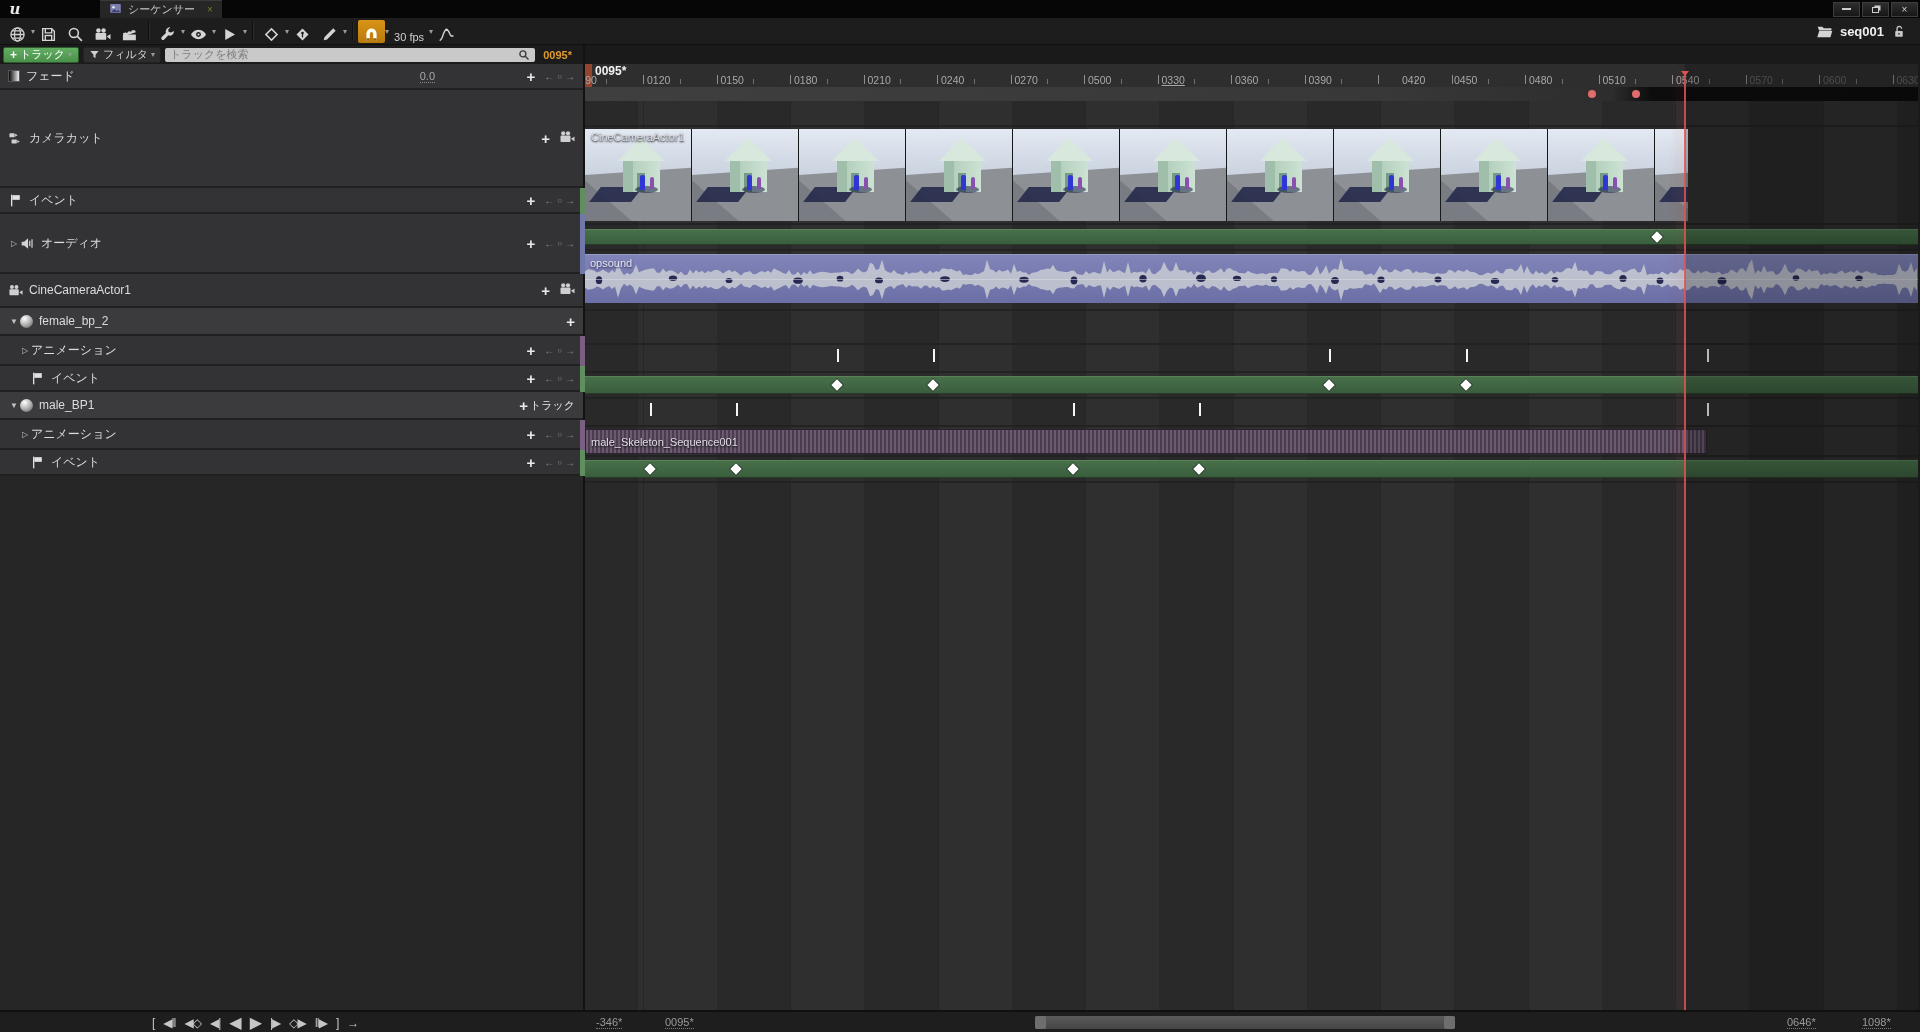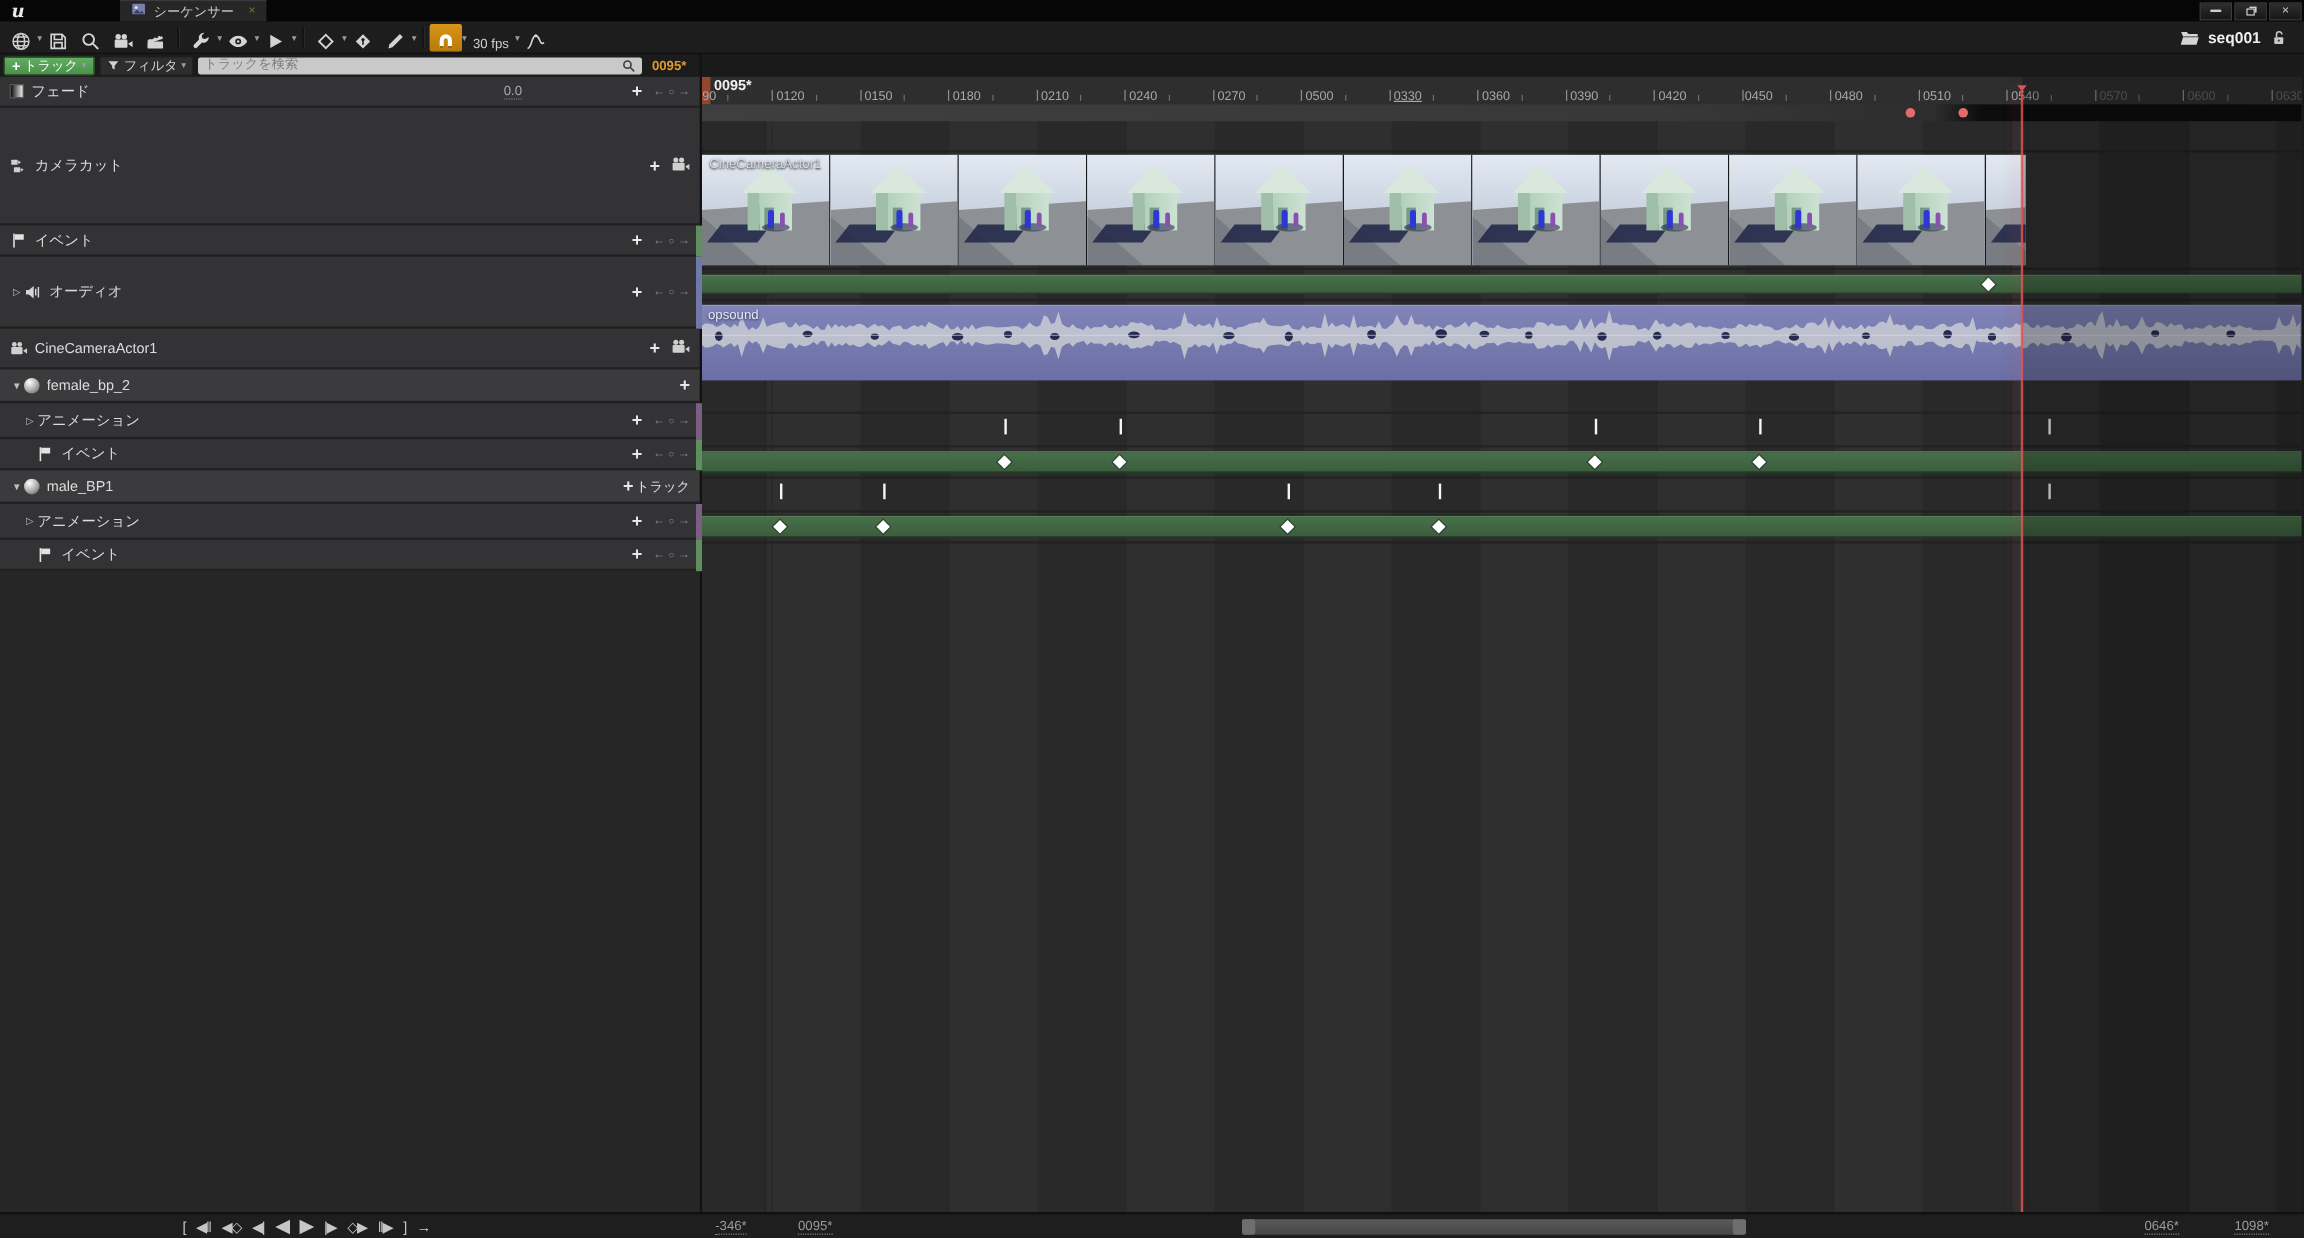--- a/index.html
+++ b/index.html
@@ -528,21 +528,21 @@
           <div class="rtick minor" style="left: 609.3px;"></div>
           <div class="rlab" style="left: 576.5px; text-decoration: underline;">0330</div>
           <div class="rtick" style="left: 646px;"></div>
           <div class="rtick minor" style="left: 682.8px;"></div>
           <div class="rlab" style="left: 650px;">0360</div>
           <div class="rtick" style="left: 719.5px;"></div>
           <div class="rtick minor" style="left: 756.3px;"></div>
           <div class="rlab" style="left: 723.5px;">0390</div>
           <div class="rtick" style="left: 793px;"></div>
           <div class="rtick minor" style="left: 829.8px;"></div>
-          <div class="rlab" style="left: 797px;">0420</div>
+          <div class="rlab" style="left: 817px;">0420</div>
           <div class="rtick" style="left: 866.5px;"></div>
           <div class="rtick minor" style="left: 903.3px;"></div>
           <div class="rlab" style="left: 869px;">0450</div>
           <div class="rtick" style="left: 940px;"></div>
           <div class="rtick minor" style="left: 976.8px;"></div>
           <div class="rlab" style="left: 944px;">0480</div>
           <div class="rtick" style="left: 1013.5px;"></div>
           <div class="rtick minor" style="left: 1050.3px;"></div>
           <div class="rlab" style="left: 1017.5px;">0510</div>
           <div class="rtick" style="left: 1087px;"></div>
@@ -691,21 +691,21 @@
                 <div class="shadow"></div>
               </div>
             </div>
             <div class="cam-lbl">CineCameraActor1</div>
           </div>
           <div class="tstrip" style="height: 26px;">
             <div class="bar-green" style="top: 4px; height: 16px;"></div>
             <div class="key" style="left: 1068px; top: 8px;"></div>
           </div>
           <div class="tstrip" style="height: 60px;">
-            <div class="bar-audio" style="top: 3px; height: 63px;">
+            <div class="bar-audio" style="top: 3px; height: 49px;">
               <svg width="1333" height="49" viewBox="0 0 1333 49" style="position:absolute;top:0;left:0">
                 <path d="M0,24.5 L0,16.5 L3,14.3 L6,14.7 L9,15.5 L12,17.6 L15,16.4 L18,14.4 L21,16.4 L24,18.1 L27,14.9 L30,17.4 L33,6.3 L36,15.8 L39,20.3 L42,17.7 L45,19.6 L48,16.9 L51,9.4 L54,17.2 L57,15.9 L60,14.8 L63,14.3 L66,13.5 L69,13.6 L72,17.7 L75,17.8 L78,13.5 L81,17.0 L84,15.4 L87,15.6 L90,17.0 L93,19.2 L96,16.4 L99,19.8 L102,19.9 L105,14.5 L108,18.6 L111,15.0 L114,17.5 L117,15.8 L120,18.3 L123,15.9 L126,17.0 L129,15.2 L132,14.8 L135,16.1 L138,18.5 L141,16.4 L144,14.7 L147,17.1 L150,15.8 L153,17.9 L156,20.5 L159,17.6 L162,16.9 L165,16.1 L168,19.3 L171,19.1 L174,17.2 L177,15.9 L180,17.6 L183,15.6 L186,17.7 L189,13.2 L192,15.1 L195,16.3 L198,17.9 L201,19.1 L204,15.1 L207,19.4 L210,19.4 L213,16.6 L216,20.6 L219,16.9 L222,19.2 L225,15.3 L228,19.3 L231,18.1 L234,17.3 L237,16.8 L240,16.9 L243,17.6 L246,17.9 L249,17.8 L252,17.6 L255,17.5 L258,16.8 L261,16.6 L264,17.2 L267,19.3 L270,17.0 L273,13.6 L276,16.3 L279,17.6 L282,15.9 L285,7.8 L288,9.1 L291,15.1 L294,13.9 L297,4.6 L300,15.0 L303,17.1 L306,18.1 L309,15.0 L312,18.2 L315,18.9 L318,20.0 L321,16.3 L324,19.1 L327,17.5 L330,17.8 L333,17.5 L336,15.2 L339,18.3 L342,18.6 L345,15.6 L348,18.1 L351,16.0 L354,17.1 L357,13.5 L360,13.5 L363,14.6 L366,13.7 L369,15.3 L372,16.6 L375,15.2 L378,20.1 L381,19.3 L384,20.0 L387,20.1 L390,17.9 L393,19.3 L396,17.8 L399,16.3 L402,4.7 L405,14.2 L408,14.9 L411,17.4 L414,14.7 L417,16.6 L420,16.0 L423,14.4 L426,18.7 L429,8.7 L432,16.9 L435,15.8 L438,17.5 L441,17.6 L444,20.0 L447,17.7 L450,17.4 L453,16.4 L456,14.8 L459,14.4 L462,13.6 L465,13.9 L468,9.8 L471,15.1 L474,16.2 L477,16.6 L480,16.9 L483,16.9 L486,15.8 L489,15.5 L492,19.0 L495,19.5 L498,20.0 L501,16.1 L504,18.9 L507,17.4 L510,17.1 L513,18.4 L516,18.4 L519,5.8 L522,17.6 L525,13.8 L528,17.3 L531,16.2 L534,15.1 L537,16.7 L540,18.3 L543,6.9 L546,18.4 L549,16.7 L552,17.6 L555,16.7 L558,16.4 L561,18.4 L564,12.9 L567,18.5 L570,19.2 L573,16.7 L576,14.3 L579,6.8 L582,13.2 L585,16.4 L588,15.5 L591,7.1 L594,14.9 L597,15.5 L600,15.1 L603,17.9 L606,16.0 L609,20.3 L612,16.2 L615,17.6 L618,19.0 L621,16.0 L624,15.3 L627,18.0 L630,17.4 L633,15.6 L636,13.2 L639,17.7 L642,13.8 L645,12.9 L648,15.2 L651,15.9 L654,18.1 L657,18.0 L660,18.5 L663,15.7 L666,17.6 L669,18.3 L672,19.2 L675,18.6 L678,18.2 L681,19.4 L684,17.9 L687,17.9 L690,17.7 L693,18.2 L696,13.3 L699,13.6 L702,14.1 L705,16.8 L708,14.3 L711,16.2 L714,16.7 L717,16.1 L720,16.3 L723,19.8 L726,20.1 L729,16.4 L732,10.4 L735,19.6 L738,15.9 L741,10.1 L744,18.8 L747,14.9 L750,13.6 L753,15.1 L756,3.1 L759,14.1 L762,14.0 L765,16.0 L768,15.3 L771,15.6 L774,16.0 L777,15.8 L780,19.8 L783,19.2 L786,18.2 L789,20.4 L792,15.9 L795,10.8 L798,15.4 L801,14.3 L804,17.6 L807,17.0 L810,14.0 L813,15.7 L816,17.1 L819,14.9 L822,14.0 L825,14.4 L828,18.6 L831,16.1 L834,17.6 L837,17.8 L840,16.9 L843,17.9 L846,18.7 L849,19.2 L852,17.8 L855,18.7 L858,18.8 L861,18.2 L864,14.7 L867,15.6 L870,17.8 L873,15.1 L876,16.0 L879,16.7 L882,14.3 L885,16.8 L888,16.9 L891,17.7 L894,19.9 L897,20.2 L900,18.7 L903,17.5 L906,18.8 L909,17.5 L912,15.3 L915,17.9 L918,18.6 L921,14.3 L924,13.8 L927,13.7 L930,16.4 L933,14.6 L936,8.9 L939,18.6 L942,11.0 L945,17.1 L948,19.7 L951,15.7 L954,18.6 L957,17.0 L960,19.6 L963,18.2 L966,15.3 L969,19.1 L972,16.2 L975,17.6 L978,16.6 L981,13.5 L984,13.0 L987,14.3 L990,6.6 L993,15.9 L996,15.0 L999,16.3 L1002,15.2 L1005,19.8 L1008,19.7 L1011,16.1 L1014,16.2 L1017,16.5 L1020,18.9 L1023,19.3 L1026,19.2 L1029,16.8 L1032,15.2 L1035,14.5 L1038,17.2 L1041,17.3 L1044,15.2 L1047,14.1 L1050,13.7 L1053,17.7 L1056,16.7 L1059,9.0 L1062,20.3 L1065,18.7 L1068,19.3 L1071,18.4 L1074,19.3 L1077,16.6 L1080,18.2 L1083,19.7 L1086,16.8 L1089,18.4 L1092,17.8 L1095,14.1 L1098,15.8 L1101,13.7 L1104,14.2 L1107,17.5 L1110,18.5 L1113,15.2 L1116,18.3 L1119,16.5 L1122,15.9 L1125,17.7 L1128,18.1 L1131,17.7 L1134,16.6 L1137,19.8 L1140,18.4 L1143,18.1 L1146,14.5 L1149,15.8 L1152,17.9 L1155,13.8 L1158,13.2 L1161,16.9 L1164,8.8 L1167,4.4 L1170,18.7 L1173,15.1 L1176,17.4 L1179,10.4 L1182,17.1 L1185,16.2 L1188,16.2 L1191,20.1 L1194,18.7 L1197,15.0 L1200,8.4 L1203,15.8 L1206,18.0 L1209,17.2 L1212,13.4 L1215,13.8 L1218,15.2 L1221,17.4 L1224,14.0 L1227,16.5 L1230,15.6 L1233,15.3 L1236,20.3 L1239,18.3 L1242,19.3 L1245,17.6 L1248,18.6 L1251,18.9 L1254,16.7 L1257,15.5 L1260,18.6 L1263,17.3 L1266,16.1 L1269,17.8 L1272,15.0 L1275,17.8 L1278,17.7 L1281,16.0 L1284,17.1 L1287,18.5 L1290,17.8 L1293,20.0 L1296,19.9 L1299,20.5 L1302,20.1 L1305,20.1 L1308,20.0 L1311,18.6 L1314,8.8 L1317,15.6 L1320,16.8 L1323,15.2 L1326,6.9 L1329,17.4 L1332,13.0 L1332,36.0 L1329,31.6 L1326,42.1 L1323,33.8 L1320,32.2 L1317,33.4 L1314,40.2 L1311,30.4 L1308,29.0 L1305,28.9 L1302,28.9 L1299,28.5 L1296,29.1 L1293,29.0 L1290,31.2 L1287,30.5 L1284,31.9 L1281,33.0 L1278,31.3 L1275,31.2 L1272,34.0 L1269,31.2 L1266,32.9 L1263,31.7 L1260,30.4 L1257,33.5 L1254,32.3 L1251,30.1 L1248,30.4 L1245,31.4 L1242,29.7 L1239,30.7 L1236,28.7 L1233,33.7 L1230,33.4 L1227,32.5 L1224,35.0 L1221,31.6 L1218,33.8 L1215,35.2 L1212,35.6 L1209,31.8 L1206,31.0 L1203,33.2 L1200,40.6 L1197,34.0 L1194,30.3 L1191,28.9 L1188,32.8 L1185,32.8 L1182,31.9 L1179,38.6 L1176,31.6 L1173,33.9 L1170,30.3 L1167,44.6 L1164,40.2 L1161,32.1 L1158,35.8 L1155,35.2 L1152,31.1 L1149,33.2 L1146,34.5 L1143,30.9 L1140,30.6 L1137,29.2 L1134,32.4 L1131,31.3 L1128,30.9 L1125,31.3 L1122,33.1 L1119,32.5 L1116,30.7 L1113,33.8 L1110,30.5 L1107,31.5 L1104,34.8 L1101,35.3 L1098,33.2 L1095,34.9 L1092,31.2 L1089,30.6 L1086,32.2 L1083,29.3 L1080,30.8 L1077,32.4 L1074,29.7 L1071,30.6 L1068,29.7 L1065,30.3 L1062,28.7 L1059,40.0 L1056,32.3 L1053,31.3 L1050,35.3 L1047,34.9 L1044,33.8 L1041,31.7 L1038,31.8 L1035,34.5 L1032,33.8 L1029,32.2 L1026,29.8 L1023,29.7 L1020,30.1 L1017,32.5 L1014,32.8 L1011,32.9 L1008,29.3 L1005,29.2 L1002,33.8 L999,32.7 L996,34.0 L993,33.1 L990,42.4 L987,34.7 L984,36.0 L981,35.5 L978,32.4 L975,31.4 L972,32.8 L969,29.9 L966,33.7 L963,30.8 L960,29.4 L957,32.0 L954,30.4 L951,33.3 L948,29.3 L945,31.9 L942,38.0 L939,30.4 L936,40.1 L933,34.4 L930,32.6 L927,35.3 L924,35.2 L921,34.7 L918,30.4 L915,31.1 L912,33.7 L909,31.5 L906,30.2 L903,31.5 L900,30.3 L897,28.8 L894,29.1 L891,31.3 L888,32.1 L885,32.2 L882,34.7 L879,32.3 L876,33.0 L873,33.9 L870,31.2 L867,33.4 L864,34.3 L861,30.8 L858,30.2 L855,30.3 L852,31.2 L849,29.8 L846,30.3 L843,31.1 L840,32.1 L837,31.2 L834,31.4 L831,32.9 L828,30.4 L825,34.6 L822,35.0 L819,34.1 L816,31.9 L813,33.3 L810,35.0 L807,32.0 L804,31.4 L801,34.7 L798,33.6 L795,38.2 L792,33.1 L789,28.6 L786,30.8 L783,29.8 L780,29.2 L777,33.2 L774,33.0 L771,33.4 L768,33.7 L765,33.0 L762,35.0 L759,34.9 L756,45.9 L753,33.9 L750,35.4 L747,34.1 L744,30.2 L741,38.9 L738,33.1 L735,29.4 L732,38.6 L729,32.6 L726,28.9 L723,29.2 L720,32.7 L717,32.9 L714,32.3 L711,32.8 L708,34.7 L705,32.2 L702,34.9 L699,35.4 L696,35.7 L693,30.8 L690,31.3 L687,31.1 L684,31.1 L681,29.6 L678,30.8 L675,30.4 L672,29.8 L669,30.7 L666,31.4 L663,33.3 L660,30.5 L657,31.0 L654,30.9 L651,33.1 L648,33.8 L645,36.1 L642,35.2 L639,31.3 L636,35.8 L633,33.4 L630,31.6 L627,31.0 L624,33.7 L621,33.0 L618,30.0 L615,31.4 L612,32.8 L609,28.7 L606,33.0 L603,31.1 L600,33.9 L597,33.5 L594,34.1 L591,41.9 L588,33.5 L585,32.6 L582,35.8 L579,42.2 L576,34.7 L573,32.3 L570,29.8 L567,30.5 L564,36.1 L561,30.6 L558,32.6 L555,32.3 L552,31.4 L549,32.3 L546,30.6 L543,42.1 L540,30.7 L537,32.3 L534,33.9 L531,32.8 L528,31.7 L525,35.2 L522,31.4 L519,43.2 L516,30.6 L513,30.6 L510,31.9 L507,31.6 L504,30.1 L501,32.9 L498,29.0 L495,29.5 L492,30.0 L489,33.5 L486,33.2 L483,32.1 L480,32.1 L477,32.4 L474,32.8 L471,33.9 L468,39.2 L465,35.1 L462,35.4 L459,34.6 L456,34.2 L453,32.6 L450,31.6 L447,31.3 L444,29.0 L441,31.4 L438,31.5 L435,33.2 L432,32.1 L429,40.3 L426,30.3 L423,34.6 L420,33.0 L417,32.4 L414,34.3 L411,31.6 L408,34.1 L405,34.8 L402,44.3 L399,32.7 L396,31.2 L393,29.7 L390,31.1 L387,28.9 L384,29.0 L381,29.7 L378,28.9 L375,33.8 L372,32.4 L369,33.7 L366,35.3 L363,34.4 L360,35.5 L357,35.5 L354,31.9 L351,33.0 L348,30.9 L345,33.4 L342,30.4 L339,30.7 L336,33.8 L333,31.5 L330,31.2 L327,31.5 L324,29.9 L321,32.7 L318,29.0 L315,30.1 L312,30.8 L309,34.0 L306,30.9 L303,31.9 L300,34.0 L297,44.4 L294,35.1 L291,33.9 L288,39.9 L285,41.2 L282,33.1 L279,31.4 L276,32.7 L273,35.4 L270,32.0 L267,29.7 L264,31.8 L261,32.4 L258,32.2 L255,31.5 L252,31.4 L249,31.2 L246,31.1 L243,31.4 L240,32.1 L237,32.2 L234,31.7 L231,30.9 L228,29.7 L225,33.7 L222,29.8 L219,32.1 L216,28.4 L213,32.4 L210,29.6 L207,29.6 L204,33.9 L201,29.9 L198,31.1 L195,32.7 L192,33.9 L189,35.8 L186,31.3 L183,33.4 L180,31.4 L177,33.1 L174,31.8 L171,29.9 L168,29.7 L165,32.9 L162,32.1 L159,31.4 L156,28.5 L153,31.1 L150,33.2 L147,31.9 L144,34.3 L141,32.6 L138,30.5 L135,32.9 L132,34.2 L129,33.8 L126,32.0 L123,33.1 L120,30.7 L117,33.2 L114,31.5 L111,34.0 L108,30.4 L105,34.5 L102,29.1 L99,29.2 L96,32.6 L93,29.8 L90,32.0 L87,33.4 L84,33.6 L81,32.0 L78,35.5 L75,31.2 L72,31.3 L69,35.4 L66,35.5 L63,34.7 L60,34.2 L57,33.1 L54,31.8 L51,39.6 L48,32.1 L45,29.4 L42,31.3 L39,28.7 L36,33.2 L33,42.7 L30,31.6 L27,34.1 L24,30.9 L21,32.6 L18,34.6 L15,32.6 L12,31.4 L9,33.5 L6,34.3 L3,34.7 L0,32.5 Z" fill="#c6c9d2" opacity="0.88"></path>
                 <ellipse cx="14" cy="25.2" rx="3.2" ry="3.9" fill="#262a52"></ellipse>
                 <ellipse cx="88" cy="23.3" rx="4.1" ry="2.7" fill="#262a52"></ellipse>
                 <ellipse cx="144" cy="25.5" rx="3.4" ry="2.6" fill="#262a52"></ellipse>
                 <ellipse cx="213" cy="25.7" rx="4.8" ry="3.1" fill="#262a52"></ellipse>
                 <ellipse cx="255" cy="23.7" rx="3.4" ry="2.9" fill="#262a52"></ellipse>
                 <ellipse cx="294" cy="25.4" rx="4.0" ry="2.9" fill="#262a52"></ellipse>
                 <ellipse cx="360" cy="24.1" rx="4.9" ry="2.8" fill="#262a52"></ellipse>
                 <ellipse cx="439" cy="24.7" rx="4.8" ry="3.0" fill="#262a52"></ellipse>
@@ -744,20 +744,25 @@
             <div class="key" style="left: 740px; top: 8px;"></div>
             <div class="key" style="left: 877px; top: 8px;"></div>
           </div>
           <div class="tstrip" style="height: 28px;">
             <div class="gtick" style="left: 65px;"></div>
             <div class="gtick" style="left: 151px;"></div>
             <div class="gtick" style="left: 488px;"></div>
             <div class="gtick" style="left: 614px;"></div>
             <div class="gtick" style="left: 1122px;"></div>
           </div>
+          <div class="tstrip" style="height: 30px;">
+            <div class="bar-anim" style="top: 2px; height: 25px; width: 1122px;">
+              <span class="blbl">male_Skeleton_Sequence001</span>
+            </div>
+          </div>
           <div class="tstrip" style="height: 26px;">
             <div class="bar-green" style="top: 3px; height: 18px;"></div>
             <div class="key" style="left: 61px; top: 8px;"></div>
             <div class="key" style="left: 147px; top: 8px;"></div>
             <div class="key" style="left: 484px; top: 8px;"></div>
             <div class="key" style="left: 610px; top: 8px;"></div>
           </div>
         </div>
       <div class="dim-overlay" id="dimOverlay" style="left: 1100px;"></div>
       <div class="redline" id="redline" style="left: 1099px;">

